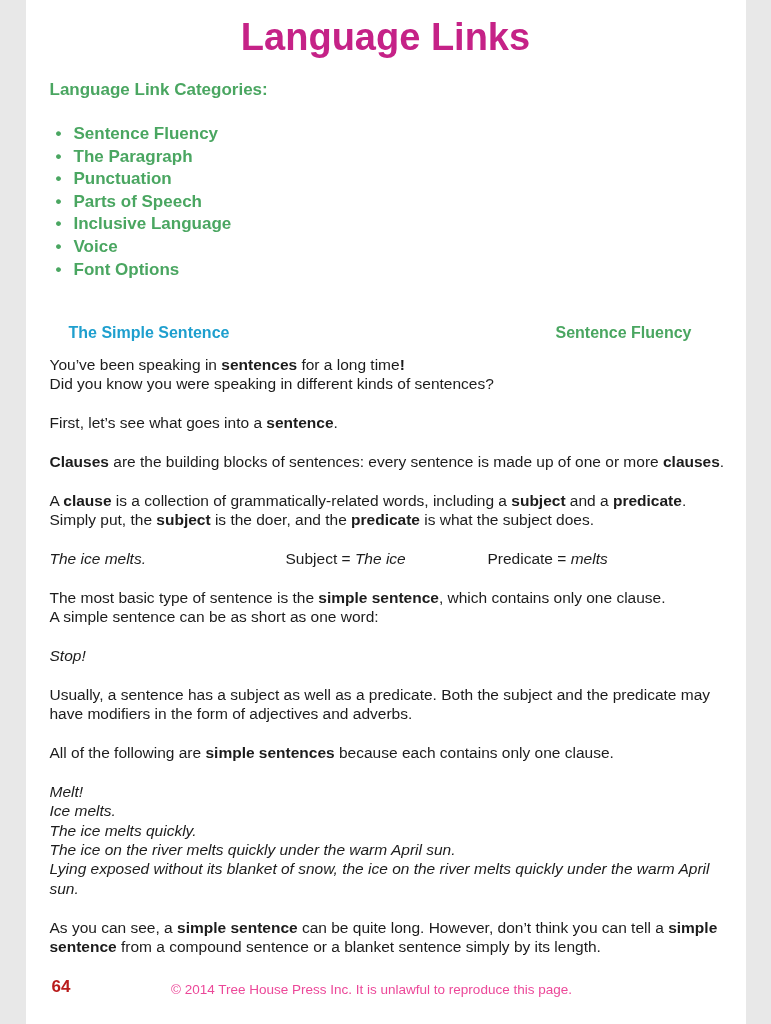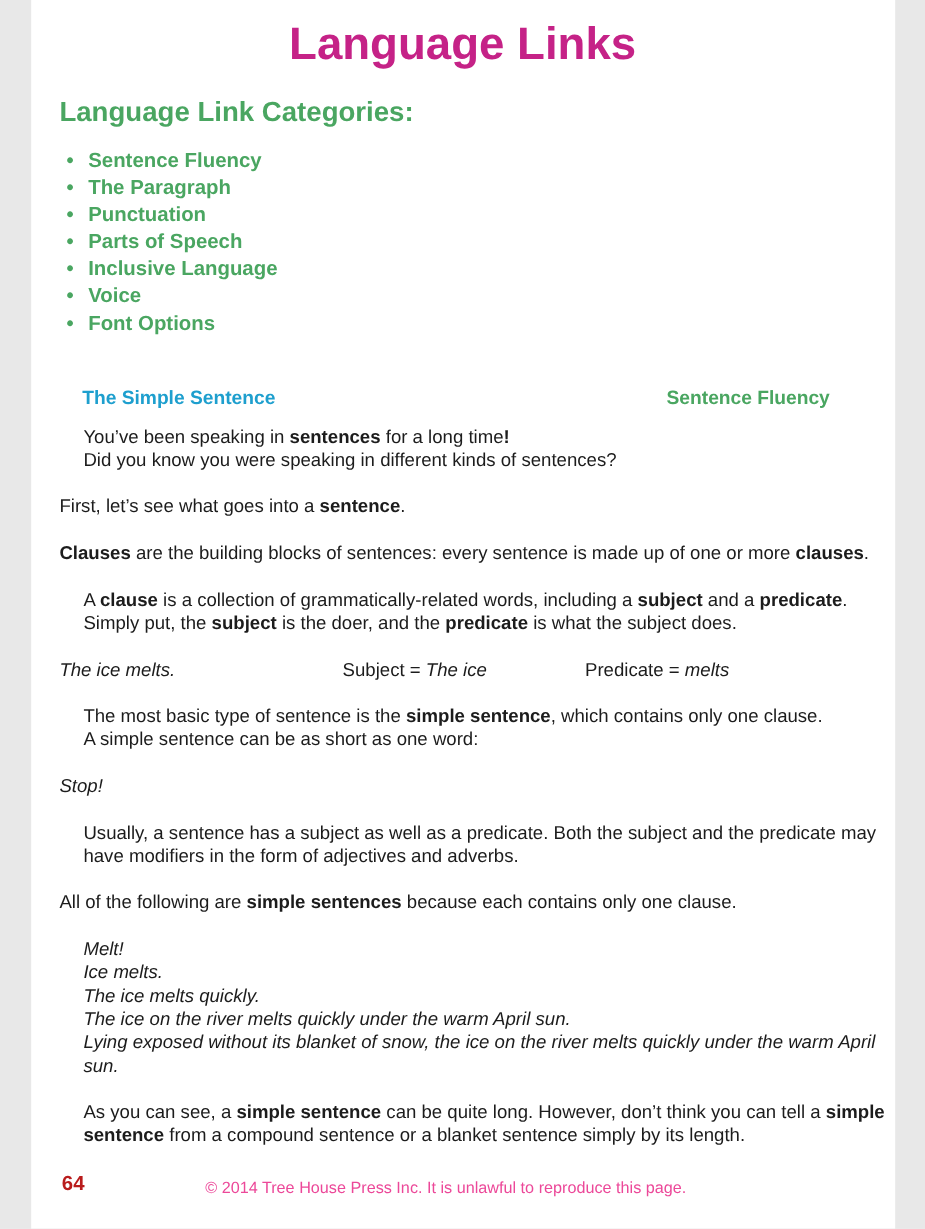--- a/index.html
+++ b/index.html
@@ -15,21 +15,21 @@
   
   .doc-title{
     position:absolute;top:14px;left:0;right:0;
     margin:0;text-align:center;
     font-size:38px;line-height:46px;font-weight:bold;
     color:#c52287;
   }
   
   .cat-heading{
     position:absolute;top:80px;left:24px;margin:0;
-    font-size:23px;font-weight:bold;color:#4aa661;text-align:right;
+    font-size:17px;font-weight:bold;color:#4aa661;text-align:right;
   }
   .cat-list{
     position:absolute;top:123px;left:24px;margin:0;padding:0;
     list-style:none;
   }
   .cat-list li{
     position:relative;
     padding-left:24px;
     font-size:17px;font-weight:bold;color:#4aa661;
     line-height:22.6px;
@@ -47,21 +47,21 @@
   }
   .section-title{color:#1e9fce;margin-left:19px;}
   .section-category{color:#4aa661;margin-right:30px;}
   
   .content{
     position:absolute;top:355px;left:24px;width:706px;
     font-size:15.5px;line-height:19.4px;color:#1c1c1c;
   }
   .content p{margin:0 0 19.4px 0;}
   .content p:last-child{margin-bottom:0;}
-  .line{display:block;margin-left:20px;}
+  .line{display:block;}
   .b{font-weight:bold;}
   .i{font-style:italic;}
   
   .example-row{display:flex;}
   .example-row .col1{width:236px;flex:0 0 236px;}
   .example-row .col2{width:202px;flex:0 0 202px;}
   .example-row .col3{flex:1 1 auto;}
   
   .page-number{
     position:absolute;left:26px;top:977px;

